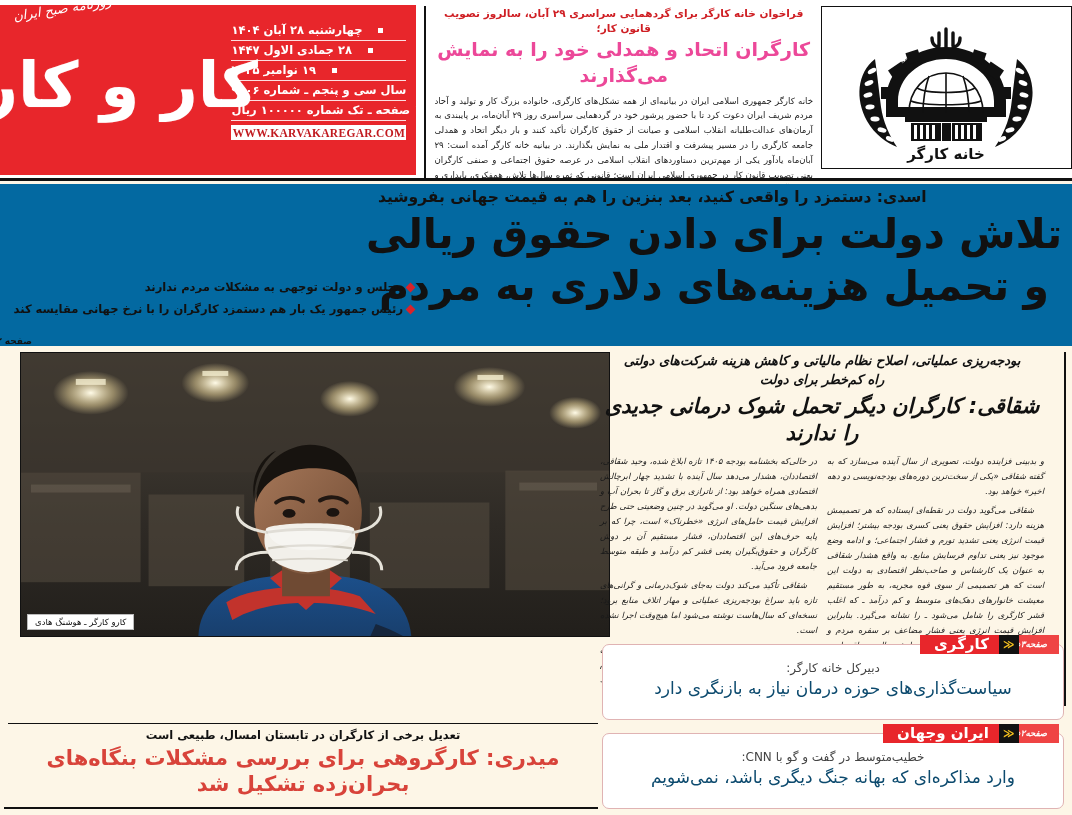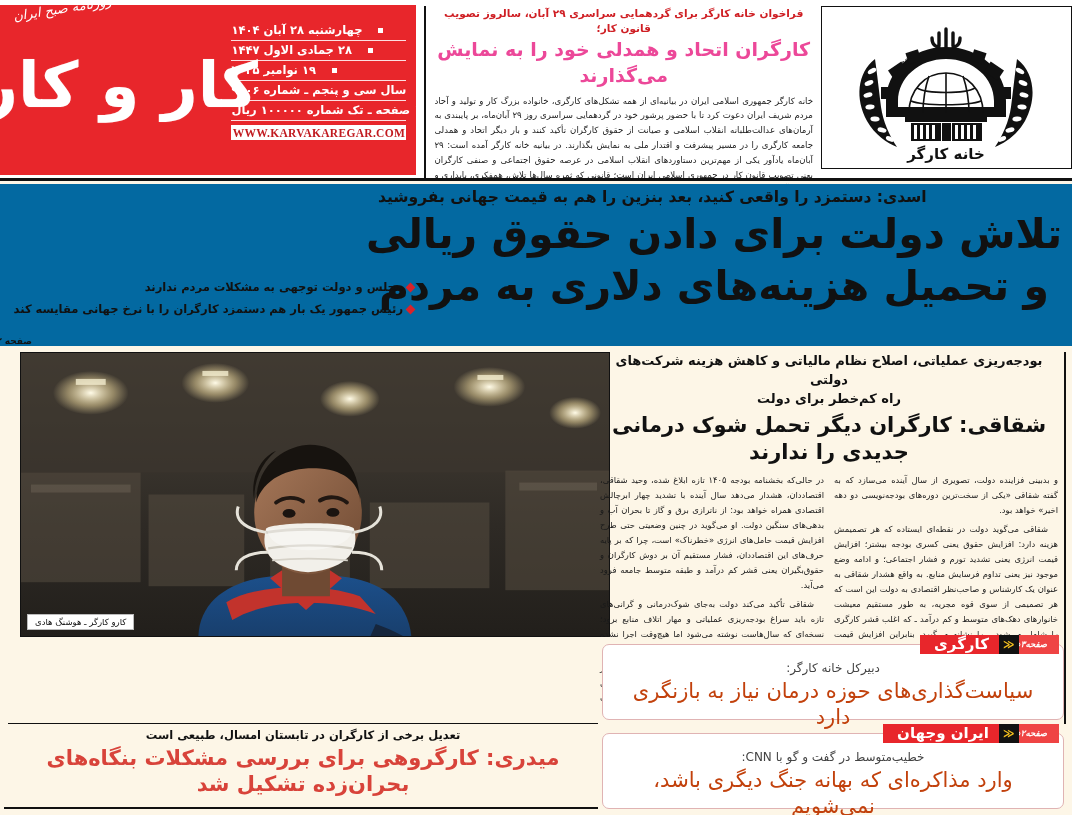--- a/index.html
+++ b/index.html
@@ -301,21 +301,22 @@
     background: #111;
   }
 
   
   .artcol {
     position: absolute;
     right: 6px; top: 0;
     width: 466px;
     border-right: 2px solid #111;
     box-sizing: border-box;
-    padding-right: 6px;
+    padding-right: 20px;
+    font-style: italic;
   }
   .art-kicker {
     color: #111;
     font-size: 13px;
     font-weight: bold;
     text-align: center;
     line-height: 1.45;
   }
   .art-title {
     color: #111;
@@ -364,22 +365,22 @@
   .sb-inner {
     padding: 16px 14px 8px 14px;
     text-align: center;
   }
   .sb-kicker {
     color: #444;
     font-size: 12px;
     margin-bottom: 3px;
   }
   .sb-title {
-    color: #c2410c;
-    font-size: 21px;
+    color: #0c4a6e;
+    font-size: 17px;
     line-height: 1.25;
     letter-spacing: -.2px;
   }
   .sb-tag {
     position: absolute;
     top: -10px; right: 6px;
     height: 19px;
     display: flex;
     flex-direction: row;
     align-items: stretch;

